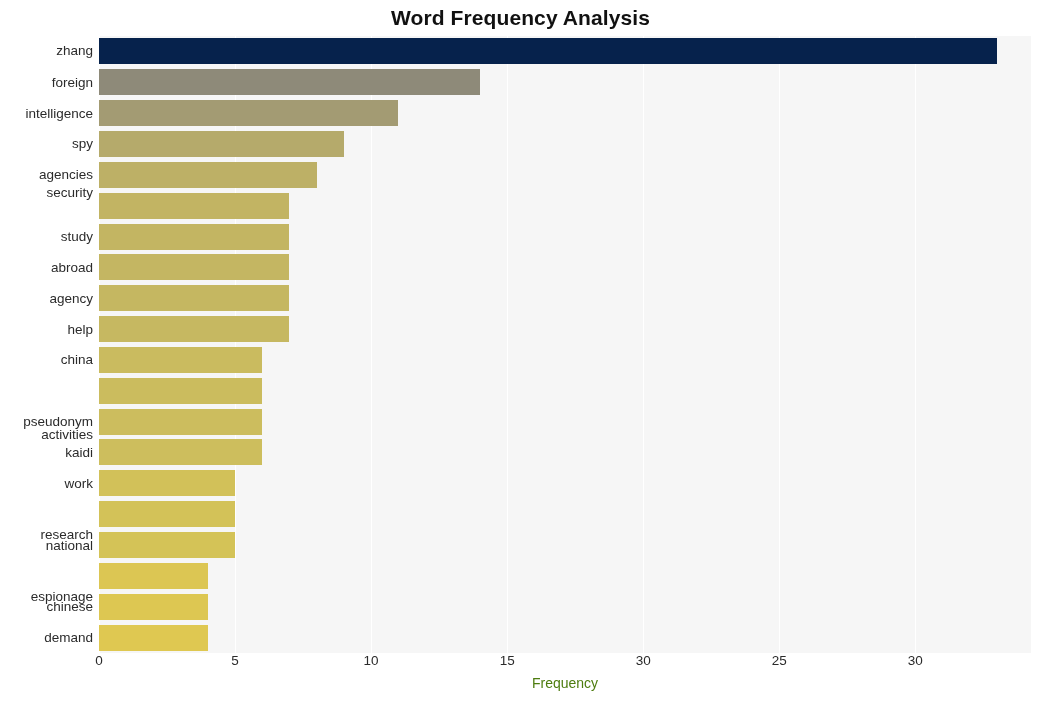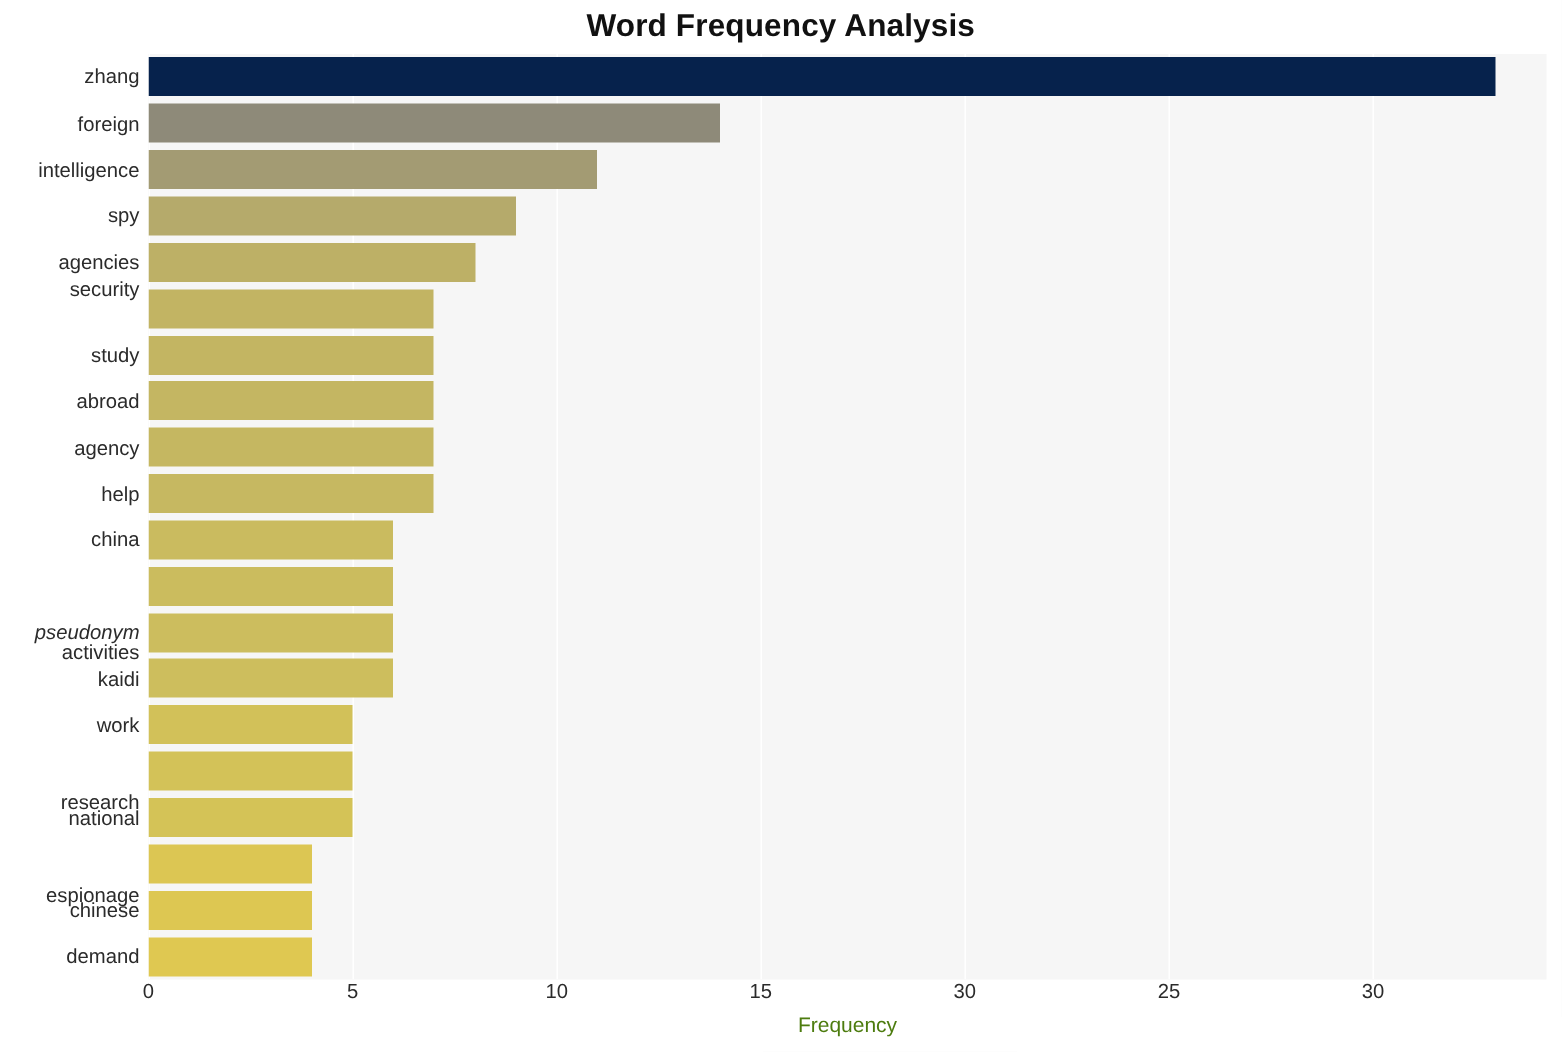--- a/index.html
+++ b/index.html
@@ -201,21 +201,21 @@
       <div class="y-tick-label" style="top: 68.625px;">intelligence</div>
       <div class="y-tick-label" style="top: 99.475px;">spy</div>
       <div class="y-tick-label" style="top: 130.325px;">agencies</div>
       <div class="y-tick-label" style="top: 148px;">security</div>
       <div class="y-tick-label" style="top: 192.025px;">study</div>
       <div class="y-tick-label" style="top: 222.875px;">abroad</div>
       <div class="y-tick-label" style="top: 253.725px;">agency</div>
       <div class="y-tick-label" style="top: 284.575px;">help</div>
       <div class="y-tick-label" style="top: 315.425px; text-align: right;">china</div>
       <div class="y-tick-label" style="top: 346.275px; margin-top: 44px;">activities</div>
-      <div class="y-tick-label" style="top: 377.125px; font-style: italic;">pseudonym</div>
+      <div class="y-tick-label" style="top: 377.125px;">pseudonym</div>
       <div class="y-tick-label" style="top: 407.975px;">kaidi</div>
       <div class="y-tick-label" style="top: 438.825px;">work</div>
       <div class="y-tick-label" style="top: 469.675px; margin-top: 20px;">research</div>
       <div class="y-tick-label" style="top: 500.525px;">national</div>
       <div class="y-tick-label" style="top: 552px;">espionage</div>
       <div class="y-tick-label" style="top: 562.225px;">chinese</div>
       <div class="y-tick-label" style="top: 593.075px;">demand</div>
     </div>
 
   <div id="x-axis">

